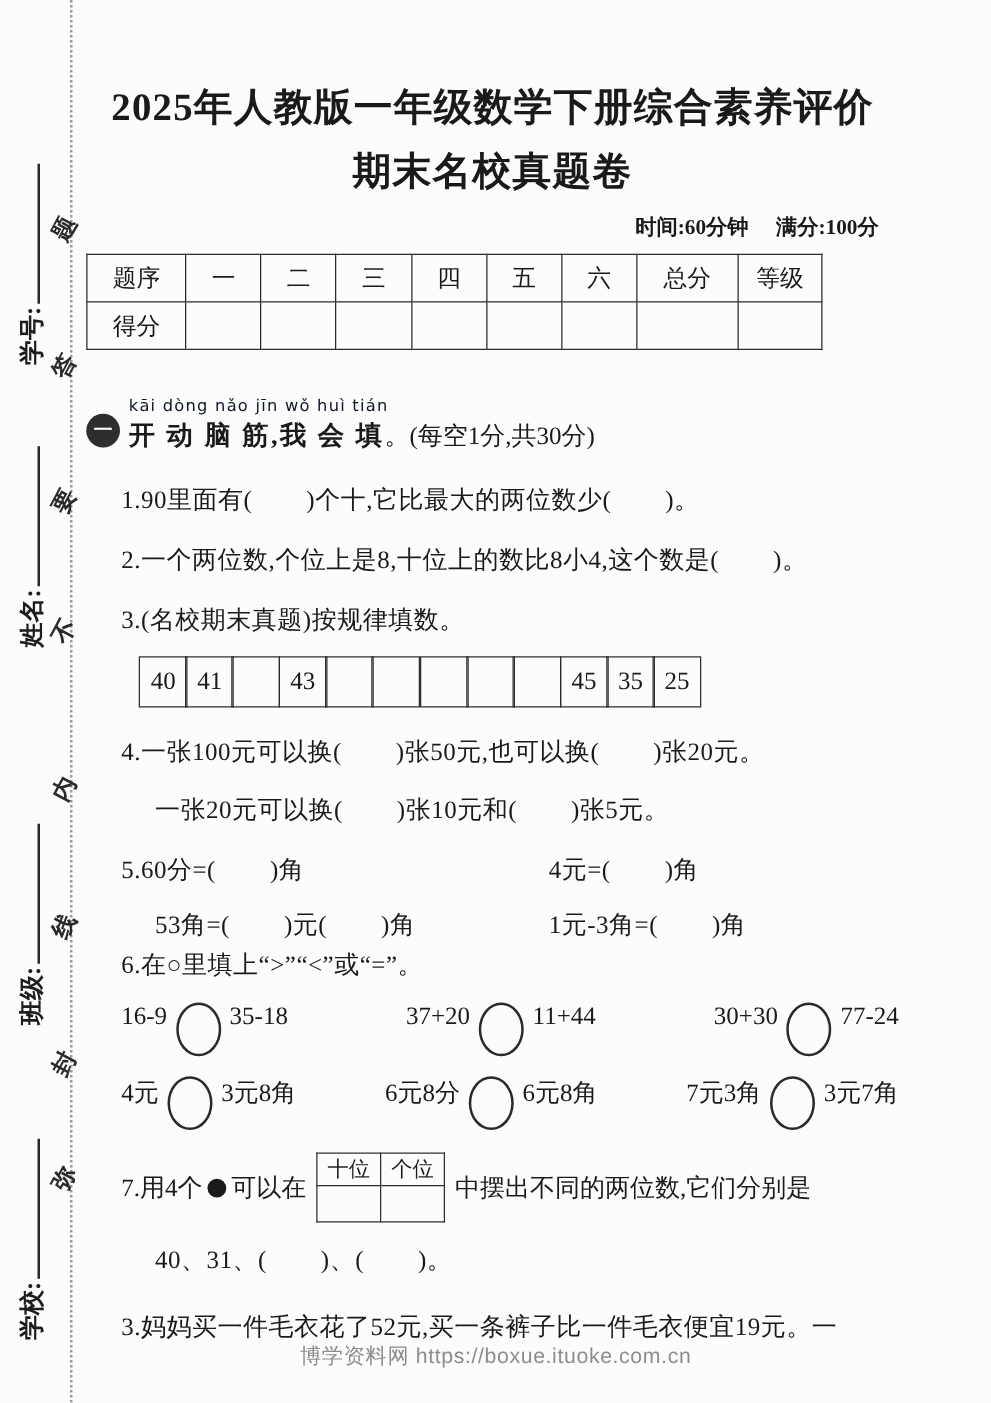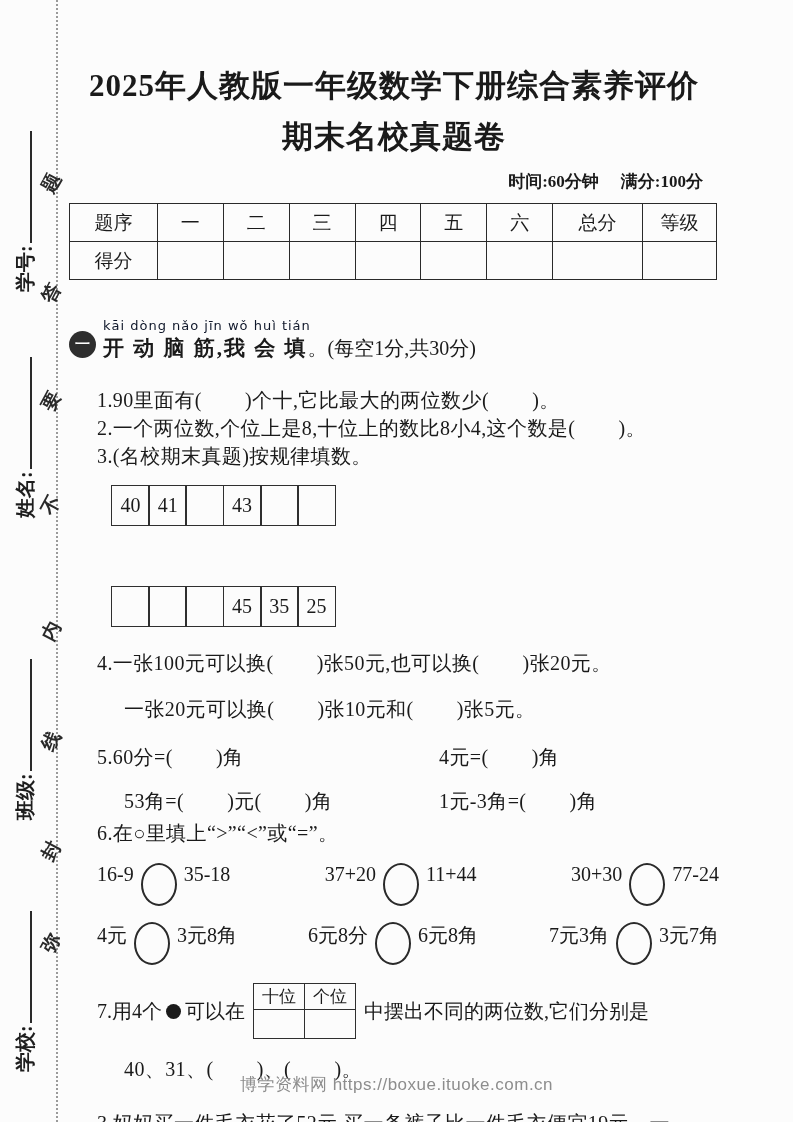--- a/index.html
+++ b/index.html
@@ -27,44 +27,44 @@
   }
   .side-field .blank {
     display:inline-block; width:112px; height:4px;
     border-bottom:2px solid #2a2a2a; margin-left:2px;
   }
   
   .content { position:absolute; left:69px; top:0; width:650px; }
   .title { text-align:center; font-weight:bold; font-size:31px; line-height:1.65; margin-top:60px; letter-spacing:1px; }
   .meta-row { display:flex; justify-content:flex-end; gap:22px; padding-right:16px; margin-top:8px; font-size:17px; font-weight:bold; }
   
-  table.score { border-collapse:collapse; width:648px; margin-top:10px; }
+  table.score { border-collapse:collapse; width:589px; margin-top:10px; }
   table.score td {
     border:1.8px solid #2a2a2a; text-align:center; vertical-align:middle;
     height:38px; font-size:19px;
   }
   
   .section-head { display:flex; margin-top:38px; align-items:flex-start; }
   .badge {
     flex:0 0 auto; width:27px; height:27px; border-radius:50%;
     background:#2e2e2e; color:#fff; font-size:15px; font-weight:bold;
     display:flex; align-items:center; justify-content:center;
     margin-top:13px; margin-right:7px;
   }
   .sh-text { display:flex; flex-direction:column; }
   .pinyin { font-family:"DejaVu Sans","Liberation Sans",sans-serif; font-size:13px; color:#0f172a; letter-spacing:1px; }
   .sh-line { font-size:20px; margin-top:1px; }
   .sh-line .bold { font-weight:bold; font-size:21px; letter-spacing:2px; }
   
   .q { font-size:20px; padding-left:28px; white-space:pre-wrap; letter-spacing:0.4px; line-height:1.4; }
   .indent { padding-left:55px; }
   .mt-lg { margin-top:24px; }
-  .mt-md { }
-  
-  .grids { display:flex; gap:60px; padding-left:42px; margin-top:15px;flex-direction:column; }
+  .mt-md { margin-top:20px; }
+  
+  .grids { display:flex; padding-left:42px; margin-top:15px; }
   .ngrid { display:flex; }
   .gcell {
     width:39px; height:41px; border:1.8px solid #2f2f2f; margin-left:-1.8px;
     display:flex; align-items:center; justify-content:center; font-size:20px;
   }
   .ngrid .gcell:first-child { margin-left:0; }
   
   .two-col { display:flex; margin-top:20px; }
   .col-a { flex:0 0 370px; }
   .col-b { flex:1; }

